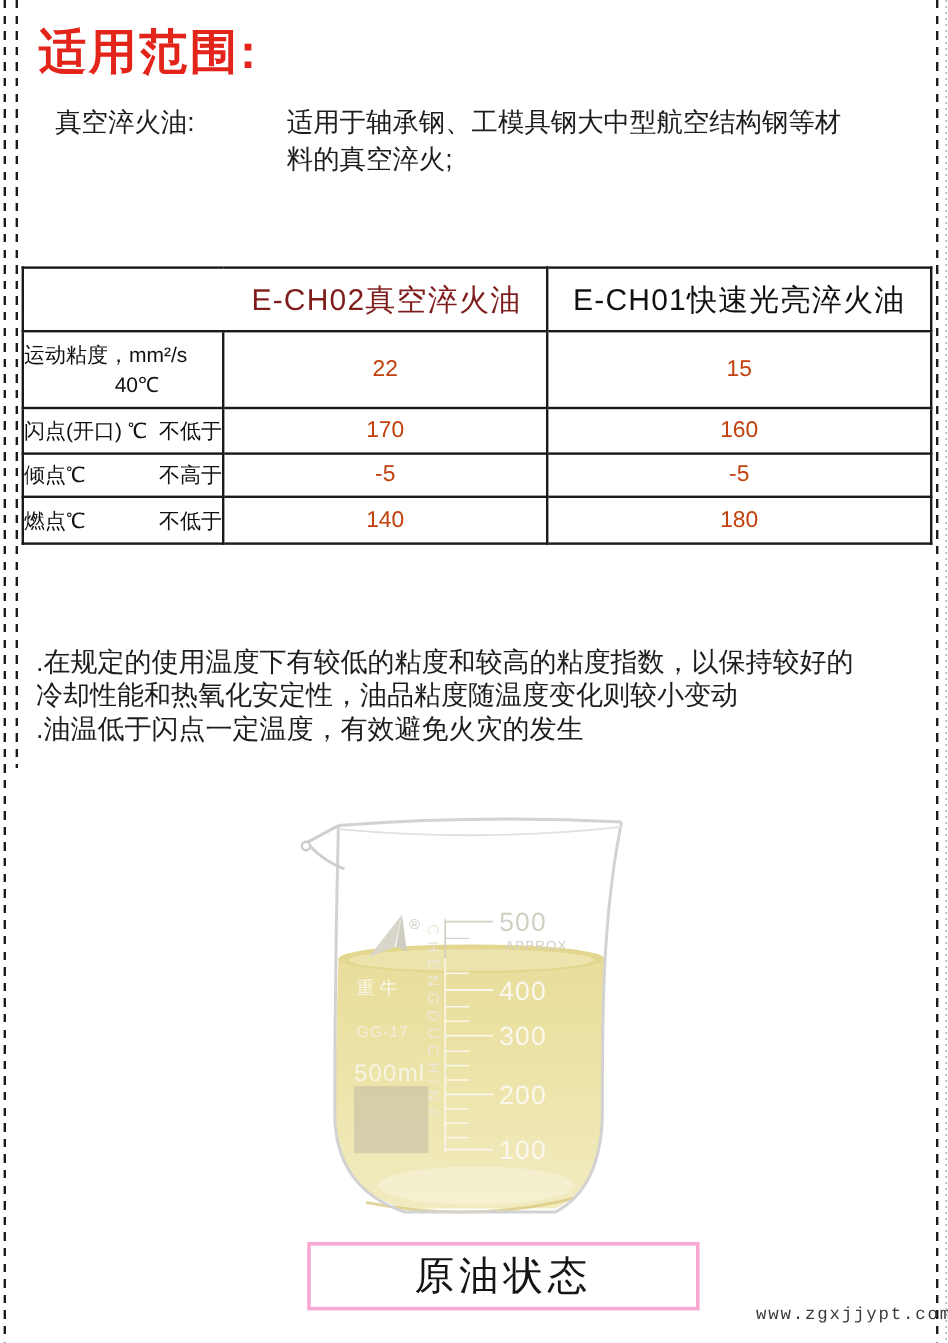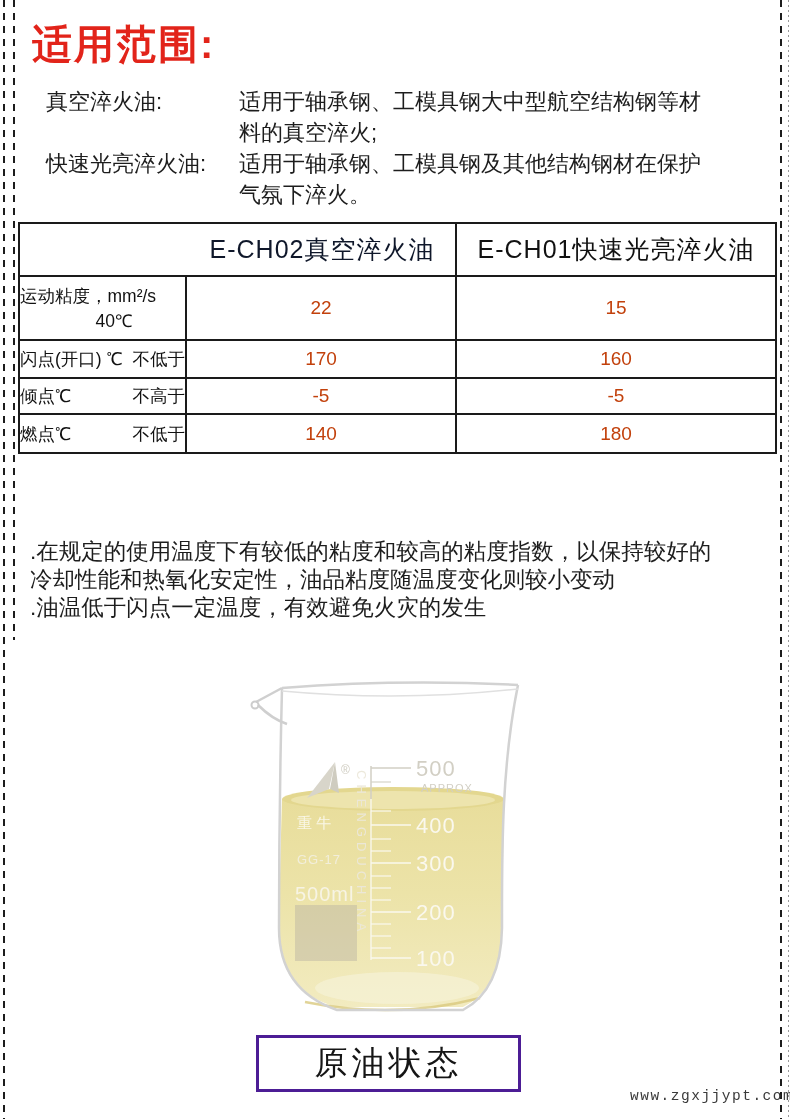--- a/index.html
+++ b/index.html
@@ -24,36 +24,36 @@
   .scope-list{position:absolute;left:46px;top:86px;width:715px;font-size:22px;line-height:31px;}
   .scope-item{display:flex;align-items:flex-start;}
   .scope-label{width:193px;flex:0 0 193px;white-space:nowrap;}
   .scope-desc{white-space:pre-line;}
   
   .spec-table-wrap{position:absolute;left:18px;top:222px;}
   table.spec{border-collapse:collapse;table-layout:fixed;width:757px;}
   table.spec td{border:2px solid #1a1a1a;padding:0;vertical-align:middle;}
   td.th-merged{height:51px;}
   .th-inner{display:block;width:270px;margin-left:167px;text-align:center;
-    font-size:25px;letter-spacing:1px;color:#0f172a;}
+    font-size:25px;letter-spacing:1px;color:#7f1d1d;}
   td.th-col3{text-align:center;font-size:25px;letter-spacing:1px;color:#111;}
   td.rowlabel{font-size:17.5px;color:#111;padding:0 8px;margin-left:46px;}
   .label-justify{display:flex;justify-content:space-between;align-items:center;}
   .visc-line1{display:block;padding-top:4px;}
   .visc-line2{display:block;text-align:center;padding-left:23px;padding-bottom:4px;}
   td.val{text-align:center;font-size:19px;color:#c2410c;}
   tr.r1 td{height:62px;} tr.r2 td{height:36px;} tr.r3 td{height:34px;} tr.r4 td{height:37px;}
   
   .features-text{position:absolute;left:30px;top:538px;width:740px;
     font-size:22.5px;line-height:28px;white-space:pre-line;color:#1d1d1d;}
   
   .beaker{position:absolute;left:235px;top:658px;}
   
-  .caption-box{position:absolute;left:256px;top:1035px;width:265px;height:57px;
-    box-sizing:border-box;border:3px solid #4c1d95;display:flex;align-items:center;
+  .caption-box{position:absolute;left:256px;top:1035px;width:327px;height:57px;
+    box-sizing:border-box;border:3px solid #f9a8d4;display:flex;align-items:center;
     justify-content:center;}
   .caption-text{font-size:33px;letter-spacing:4px;color:#151515;}
   
   .watermark{position:absolute;left:630px;top:1088px;font-family:"Liberation Mono",monospace;
     font-size:14.5px;letter-spacing:1.5px;color:#3a3a3a;}
 </style>
 </head>
 <body>
 
 <div class="page">
@@ -63,25 +63,20 @@
   <div class="vline r1"></div>
   <div class="vline r2"></div>
 
   <div class="red-heading" id="scope-title">适用范围:</div>
 
   <div class="scope-list">
     <div class="scope-item">
       <span class="scope-label">真空淬火油:</span>
       <span class="scope-desc">适用于轴承钢、工模具钢大中型航空结构钢等材
 料的真空淬火;</span>
-    </div>
-    <div class="scope-item">
-      <span class="scope-label">快速光亮淬火油:</span>
-      <span class="scope-desc">适用于轴承钢、工模具钢及其他结构钢材在保护
-气氛下淬火。</span>
     </div>
   </div>
 
   <div class="spec-table-wrap">
     <table class="spec">
       <colgroup>
           <col style="width:167px">
           <col style="width:270px">
           <col style="width:320px">
         </colgroup>

